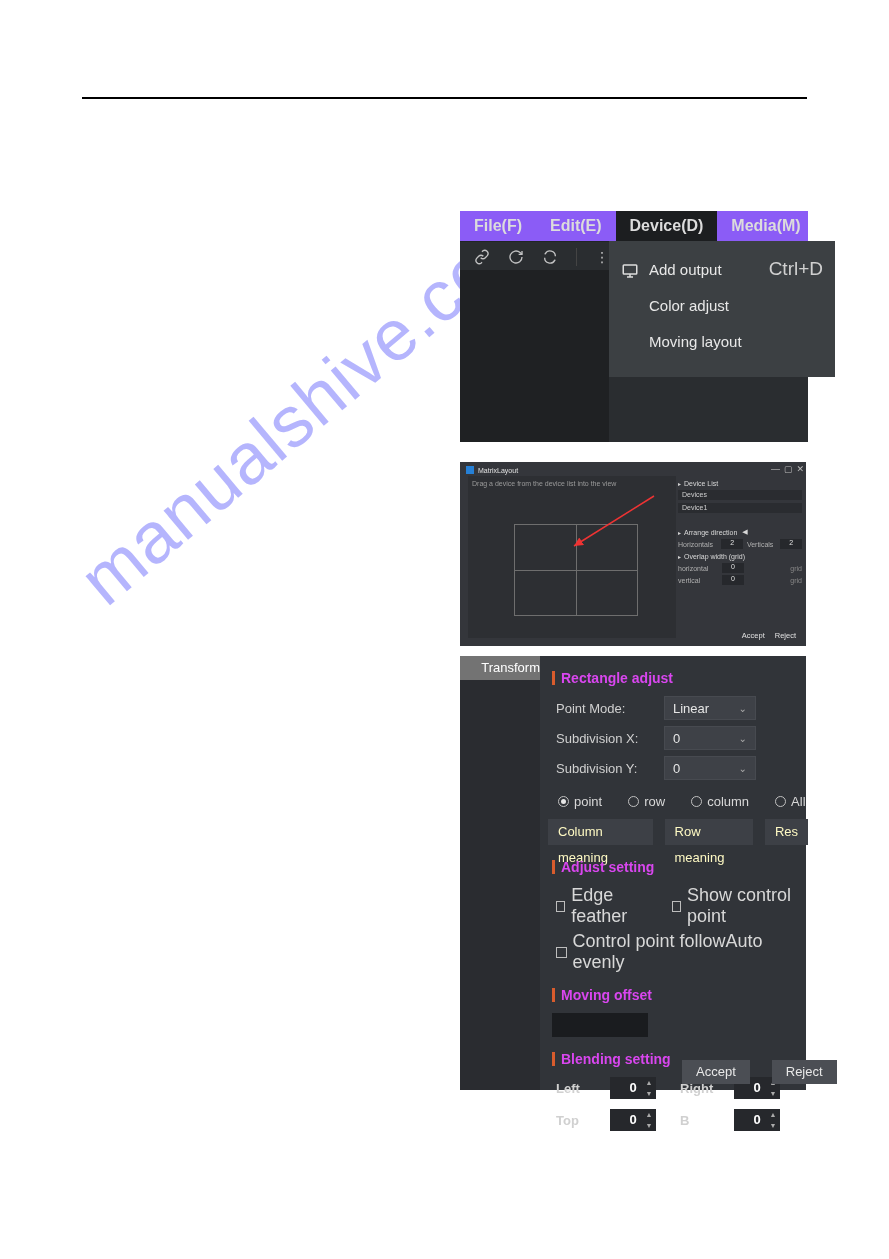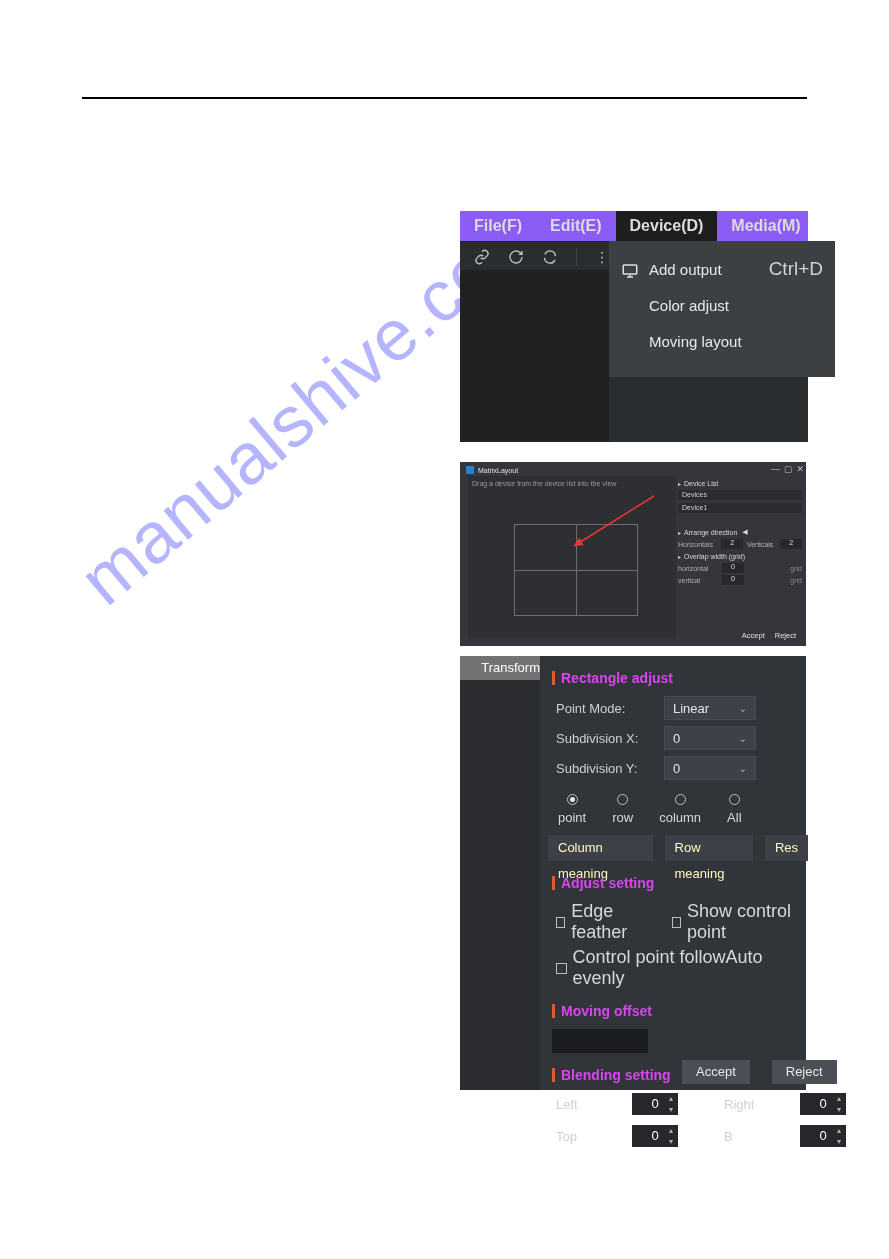--- a/index.html
+++ b/index.html
@@ -53,34 +53,34 @@
   .s3-tab { position: absolute; left: 0; top: 0; width: 80px; height: 24px; background: #737373; color: #fff; font-size: 13px; text-align: right; line-height: 24px; }
   .s3-left { position: absolute; left: 0; top: 24px; width: 80px; bottom: 0; background: #2a2c30; }
   .s3-right { position: absolute; left: 80px; top: 0; right: 0; bottom: 0; }
   .s3-h { display: flex; align-items: center; gap: 6px; font-weight: 600; color: #d946ef; font-size: 14px; margin: 14px 0 10px 12px; }
   .s3-h .bar { width: 3px; height: 14px; background: #d85c2d; }
   .s3-row { display: flex; align-items: center; gap: 12px; margin: 6px 0 6px 16px; font-size: 13px; }
   .s3-row .lbl { width: 96px; color: #d0d0d0; }
   .s3-select { width: 92px; height: 24px; background: #3e4147; color: #e6e6e6; display:flex; align-items:center; justify-content:space-between; padding: 0 8px; border:1px solid rgba(255,255,255,.05); }
   .s3-select .chev { font-size: 10px; color: #aaa; }
   .s3-radios { display: flex; gap: 26px; margin: 14px 0 10px 18px; font-size: 13px; color:#d8d8d8; }
-  .s3-radio { display: inline-flex; align-items: center; gap: 5px; flex-direction: column; }
+  .s3-radio { display: inline-flex; align-items: center; gap: 5px; }
   .s3-radio .dot, .s3-radio .ring { width: 11px; height: 11px; border-radius: 50%; border: 1.5px solid #c0c0c0; display:inline-block; position:relative; }
   .s3-radio .dot::after { content:""; position:absolute; inset:2px; border-radius:50%; background:#e6e6e6; }
   .s3-btnrow { display: flex; gap: 12px; margin: 10px 0 0 8px; }
   .s3-btn { height: 26px; padding: 0 10px; background: #3d4046; color: #fef9c3; line-height: 26px; font-size: 13px; }
   .s3-cb { display: inline-flex; align-items: center; gap: 6px; font-size: 18px; color: #d8d8d8; }
   .s3-cb .box { width: 11px; height: 11px; border: 1.5px solid #bdbdbd; display:inline-block; }
   .s3-num { width: 46px; height: 22px; background: #26282c; position: relative; color:#fff; text-align:center; line-height:22px; font-size:13px; }
   .s3-num .sp { position:absolute; right:0; top:0; width:14px; height:22px; display:flex; flex-direction:column; }
   .s3-num .sp span { flex:1; font-size:7px; color:#aaa; text-align:center; line-height:11px; }
   .s3-moving-box { width: 96px; height: 24px; background: #1a1c1f; margin: 6px 0 0 12px; }
   .s3-ar { position: absolute; bottom: 6px; left: 142px; display: flex; gap: 22px; }
   .s3-ar .ab { height: 24px; padding: 0 14px; background: #4b4e54; color: #e8e8e8; line-height: 24px; font-size: 13px; }
-  .s3-blend { display: grid; grid-template-columns: 44px 60px 44px 60px; gap: 10px 32px; align-items: center; margin: 10px 0 0 16px; }
+  .s3-blend { display: grid; grid-template-columns: 44px 60px 44px 60px; gap: 10px 10px; align-items: center; margin: 10px 0 0 16px; font-weight: bold; }
   .s3-blend .lb { color: #d0d0d0; font-size: 13px; }
 </style>
 </head>
 <body>
 
 <div class="hr-top"></div>
 <div class="watermark">manualshive.com</div>
 
 <div class="s1">
   <div class="s1-menubar">

